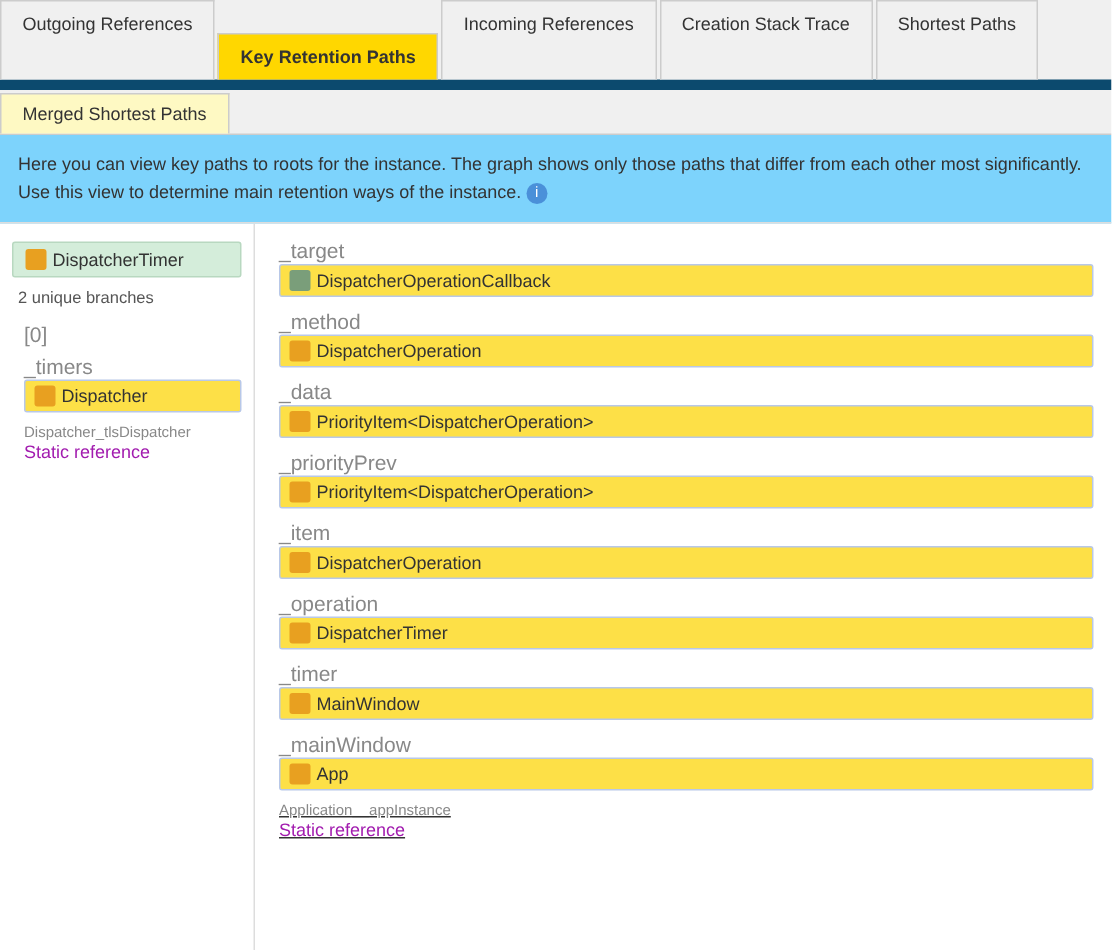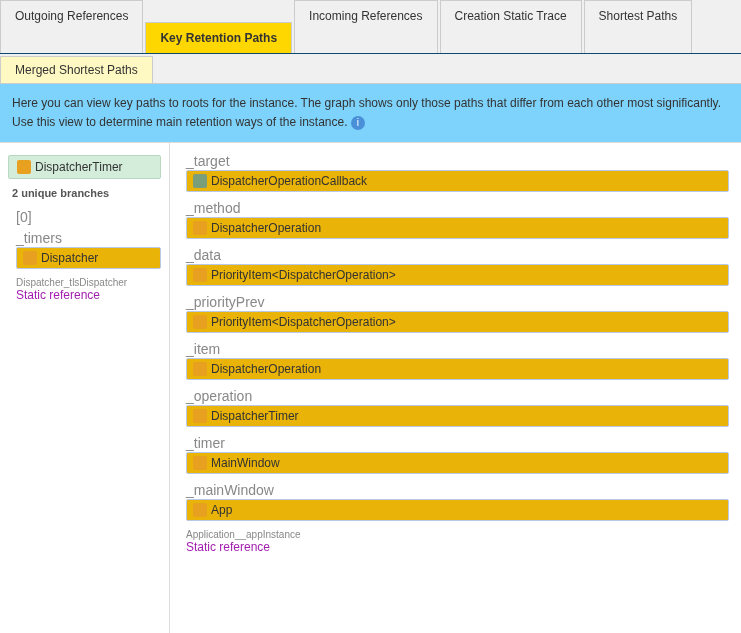--- a/index.html
+++ b/index.html
@@ -1,20 +1,20 @@
 <!DOCTYPE html>
 <html><head>
   <meta charset="utf-8">
   <style>
     * { box-sizing: border-box; margin: 0; padding: 0; }
     body { font-family: 'Segoe UI', Arial, sans-serif; font-size: 12px; background: #fff; color: #333; width: 741px; }
 
     .tabs-row {
       display: flex;
-      border-bottom: 1px solid #0c4a6e;
+      border-bottom: 7px solid #0c4a6e;
       background: #f0f0f0;
     }
     .tab {
       padding: 8px 14px;
       cursor: pointer;
       border: 1px solid #ccc;
       border-bottom: none;
       background: #f0f0f0;
       color: #333;
       font-size: 12px;
@@ -89,39 +89,38 @@
       padding: 4px 8px;
       background: #d4edda;
       border: 1px solid #b8d8c0;
       margin: 4px 8px;
       border-radius: 2px;
     }
     .unique-branches {
       padding: 4px 12px 8px 12px;
       color: #555;
       font-size: 11px;
-      font-weight: bold;
     }
 
     .tree-item {
       padding: 2px 8px 2px 16px;
       display: flex;
       flex-direction: column;
     }
     .tree-label {
       font-size: 14px;
       color: #888;
       margin-bottom: 1px;
     }
     .tree-node {
       display: flex;
       align-items: flex-end;
       padding: 3px 6px;
       border: 1px solid #b8c8e8;
-      background: #eab308;
+      background: #fde047;
       border-radius: 2px;
       margin-bottom: 4px;
       font-size: 12px;
     }
     .static-ref {
       padding: 2px 8px 2px 16px;
     }
     .static-ref-label {
       font-size: 10px;
       color: #888;
@@ -154,21 +153,21 @@
       padding: 2px 12px 2px 16px;
     }
   </style>
 </head>
 <body>
 
 <div class="tabs-row">
   <div class="tab">Outgoing References</div>
   <div class="tab active">Key Retention Paths</div>
   <div class="tab">Incoming References</div>
-  <div class="tab">Creation Static Trace</div>
+  <div class="tab">Creation Stack Trace</div>
   <div class="tab">Shortest Paths</div>
 </div>
 <div class="tabs-row2">
   <div class="tab2">Merged Shortest Paths</div>
 </div>
 
 <div class="info-bar">
   <span>Here you can view key paths to roots for the instance. The graph shows only those paths that differ from each other most significantly.</span>
   <br>
   <span>Use this view to determine main retention ways of the instance.</span>
@@ -262,19 +261,19 @@
     </div>
 
     <div class="right-item">
       <span class="tree-label">_mainWindow</span>
       <div class="tree-node">
         <span class="icon-gear"></span>
         <span>App</span>
       </div>
     </div>
 
-    <div class="static-ref" style="padding-left:16px;">
+    <div class="static-ref" style="padding-left:16px;text-decoration:underline;">
       <div class="static-ref-label">Application__appInstance</div>
       <div class="static-ref-value">Static reference</div>
     </div>
 
   </div>
 </div>
 
 </body></html>

